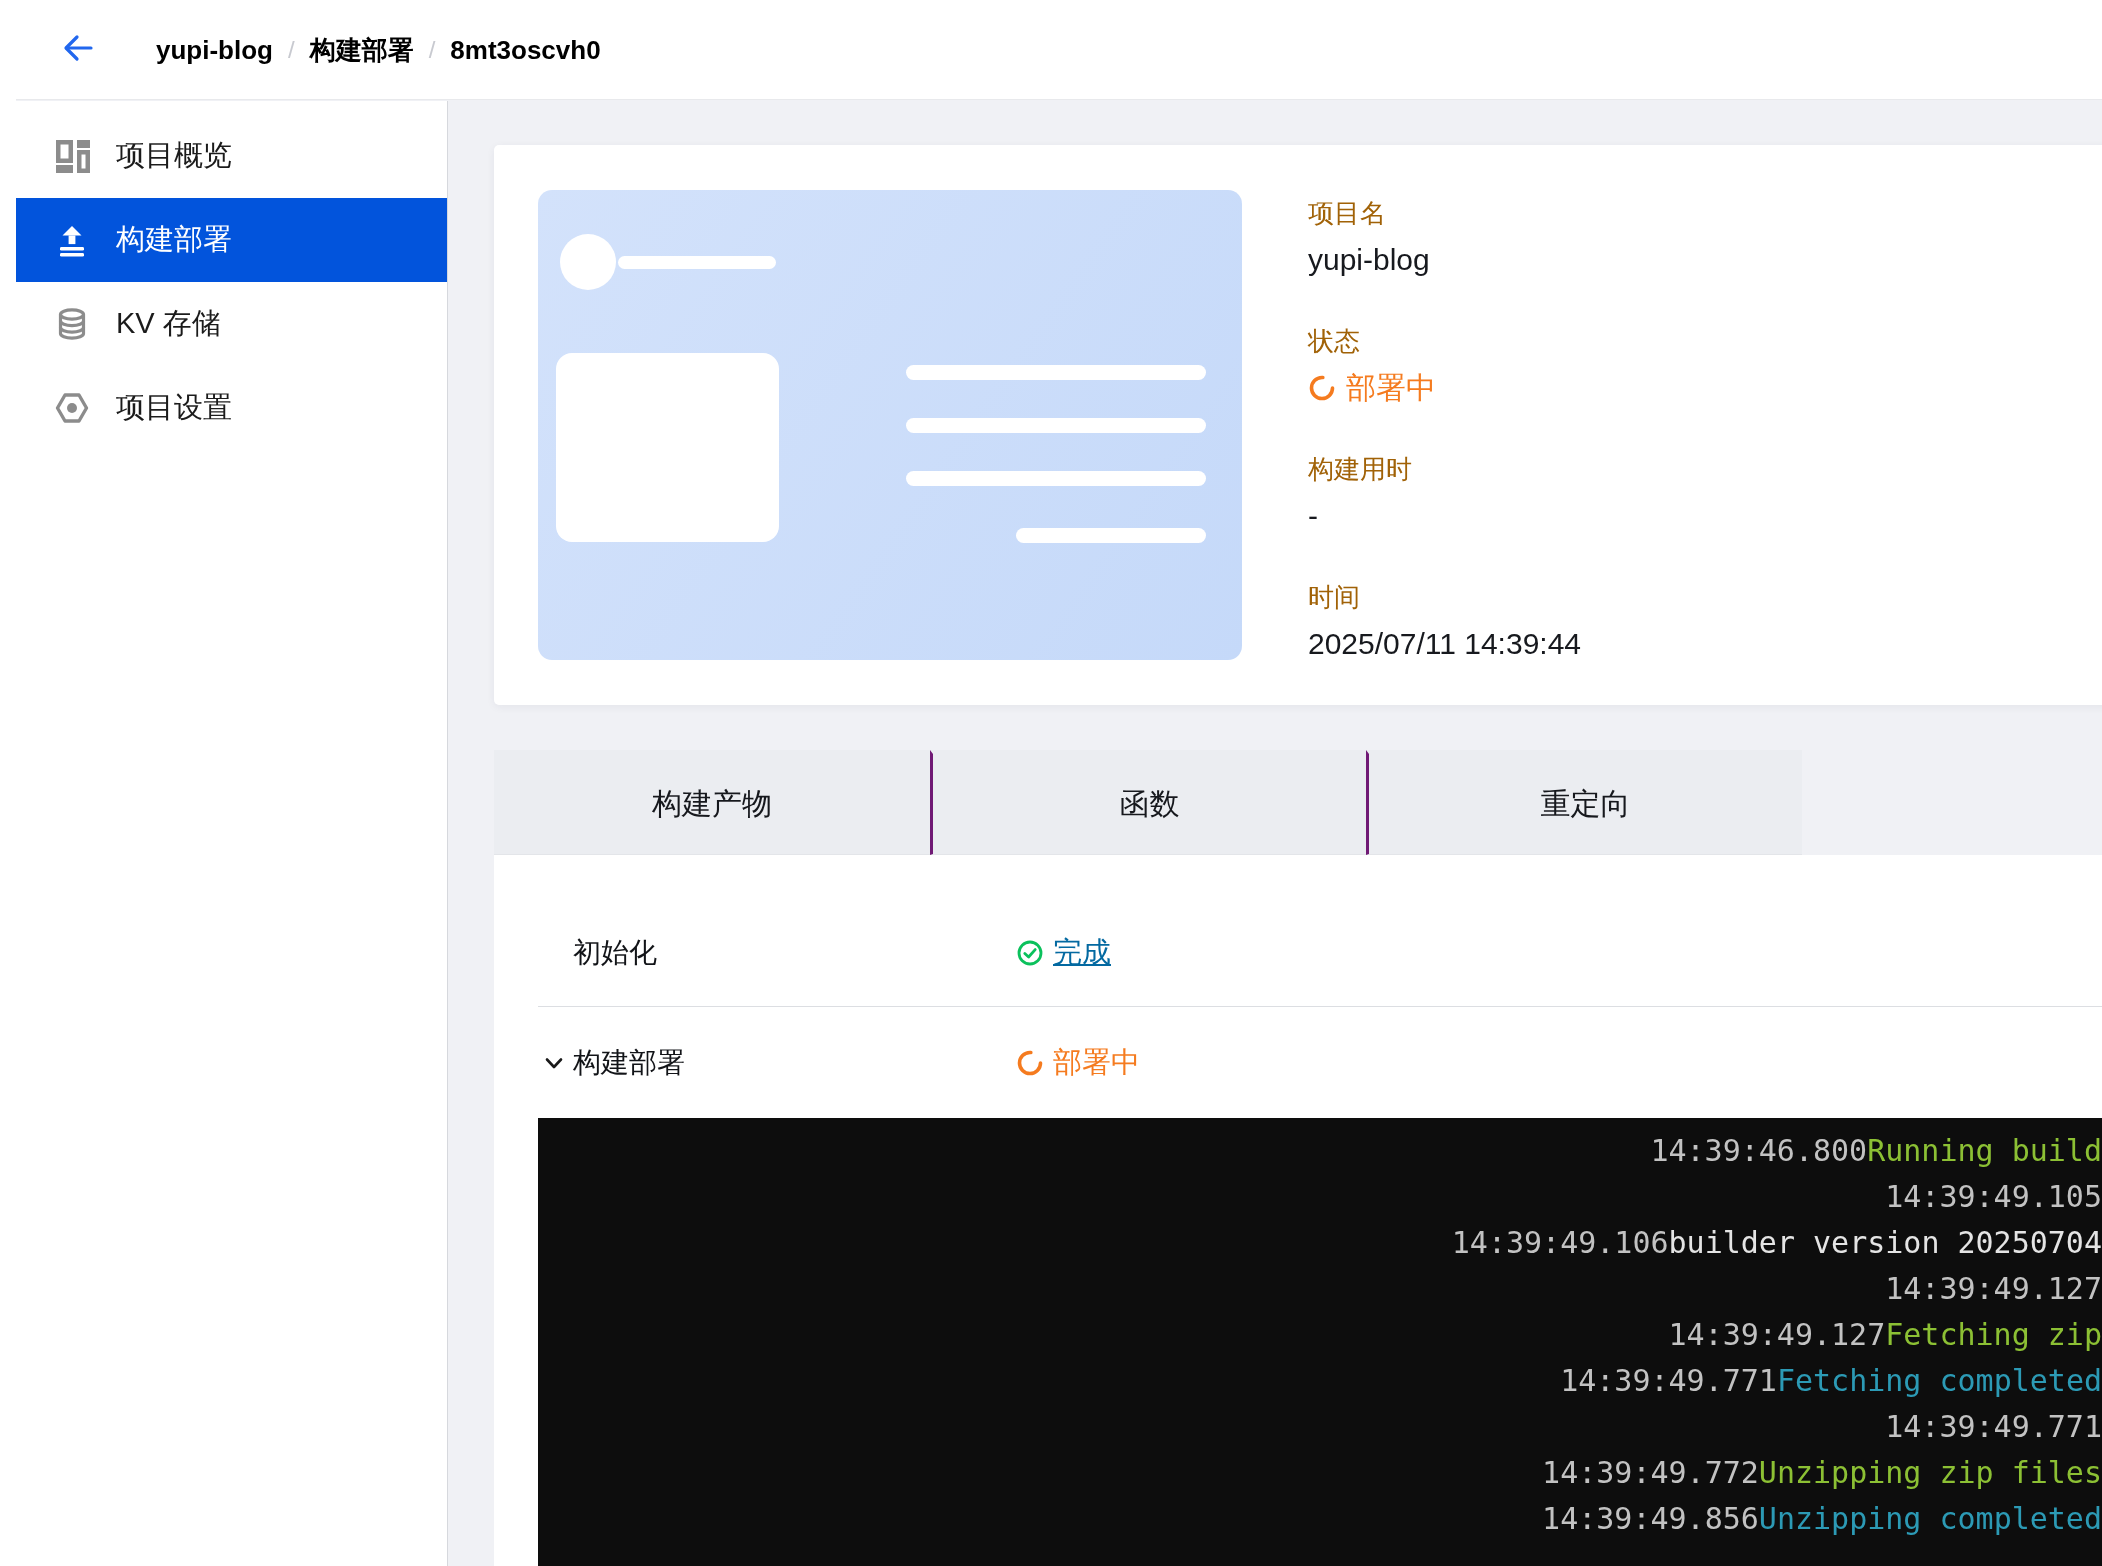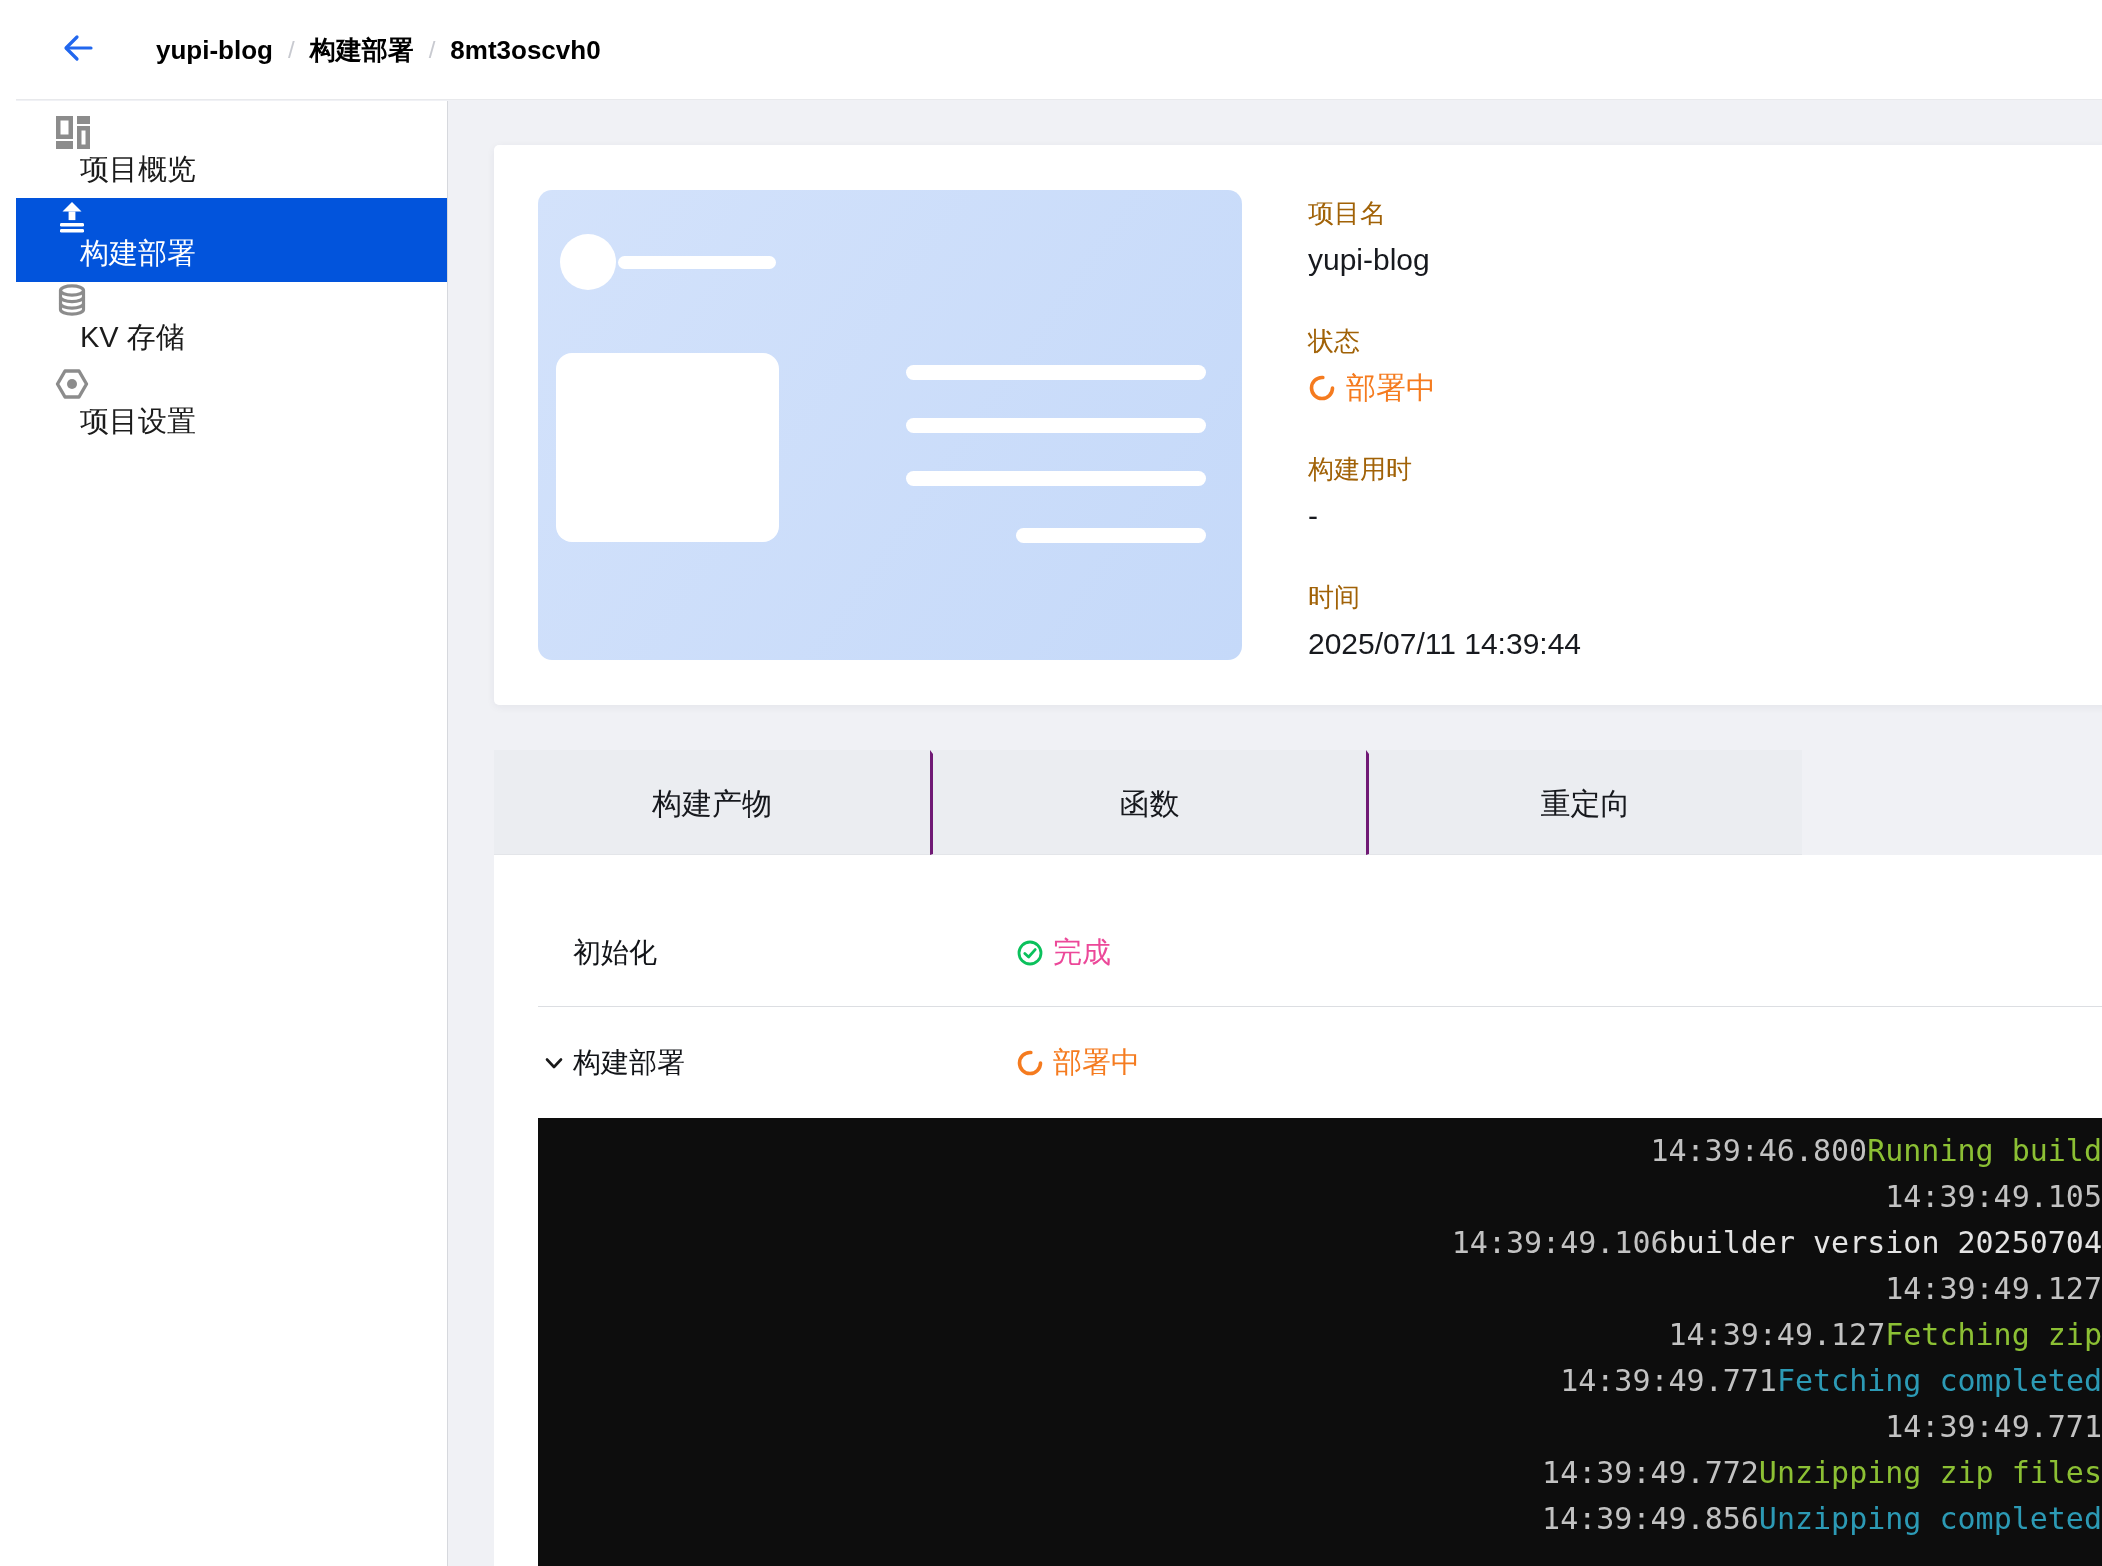--- a/index.html
+++ b/index.html
@@ -11,21 +11,21 @@
     border-bottom:1px solid #e8e9ec;display:flex;align-items:center;z-index:6;box-sizing:border-box;}
   .back-btn{position:absolute;left:42px;top:28px;width:40px;height:40px;display:flex;
     align-items:center;justify-content:center;cursor:pointer;}
   .breadcrumb{position:absolute;left:140px;top:0;height:100px;display:flex;align-items:center;gap:15px;}
   .crumb{font-size:26px;font-weight:bold;color:#000;}
   .crumb-sep{font-size:24px;color:#c8cad0;font-weight:400;}
 
   
   .sidebar{position:absolute;left:0;top:101px;width:432px;bottom:0;background:#fff;
     border-right:1px solid #d6d8dd;box-sizing:border-box;padding-top:13px;}
-  .nav-item{height:84px;display:flex;align-items:flex-start;padding-left:38px;cursor:pointer;flex-direction:column;}
+  .nav-item{height:84px;display:flex;align-items:center;padding-left:38px;cursor:pointer;}
   .nav-icon{width:36px;height:36px;flex:0 0 36px;display:flex;align-items:center;justify-content:center;}
   .nav-label{margin-left:26px;font-size:29px;color:#1b1b1b;}
   .nav-item.active{background:#0254dc;}
   .nav-item.active .nav-label{color:#fff;}
   .ic-gray{color:#8c8c8c;}
   .nav-item.active .ic-gray{color:#fff;}
 
   
   .card{position:absolute;left:478px;top:145px;width:1624px;height:560px;background:#fff;
     border-radius:5px;box-shadow:0 2px 8px rgba(30,40,60,.06);}
@@ -57,21 +57,21 @@
   
   .content{position:absolute;left:478px;top:855px;right:0;bottom:0;background:#fff;text-align:right;}
   .step-row{position:absolute;left:0;right:0;height:44px;}
   .step-row.r1{top:76px;}
   .step-row.r2{top:186px;}
   .chev{position:absolute;left:49px;top:11px;width:22px;height:22px;}
   .step-name{position:absolute;left:79px;top:0;height:44px;display:flex;align-items:center;
     font-size:28px;color:#121418;}
   .step-status{position:absolute;left:522px;top:0;height:44px;display:flex;align-items:center;gap:9px;
     font-size:29px;}
-  .st-done{color:#ec4899;}
+  .st-done{color:#0369a1;text-decoration:underline;}
   .st-running{color:#f57b1f;}
   .divider{position:absolute;left:44px;right:0;top:151px;height:1px;background:#dcdee2;}
 
   
   .terminal{position:absolute;left:44px;right:0;top:263px;bottom:0;background:#0d0d0d;
     padding:10px 16px 0 20px;box-sizing:border-box;overflow:hidden;
     font-family:"DejaVu Sans Mono","Liberation Mono",monospace;font-size:30px;line-height:46px;}
   .tl{white-space:pre;}
   .ts{display:inline-block;width:280px;color:#c2c2c2;}
   .msg-green{color:#8cc034;}

